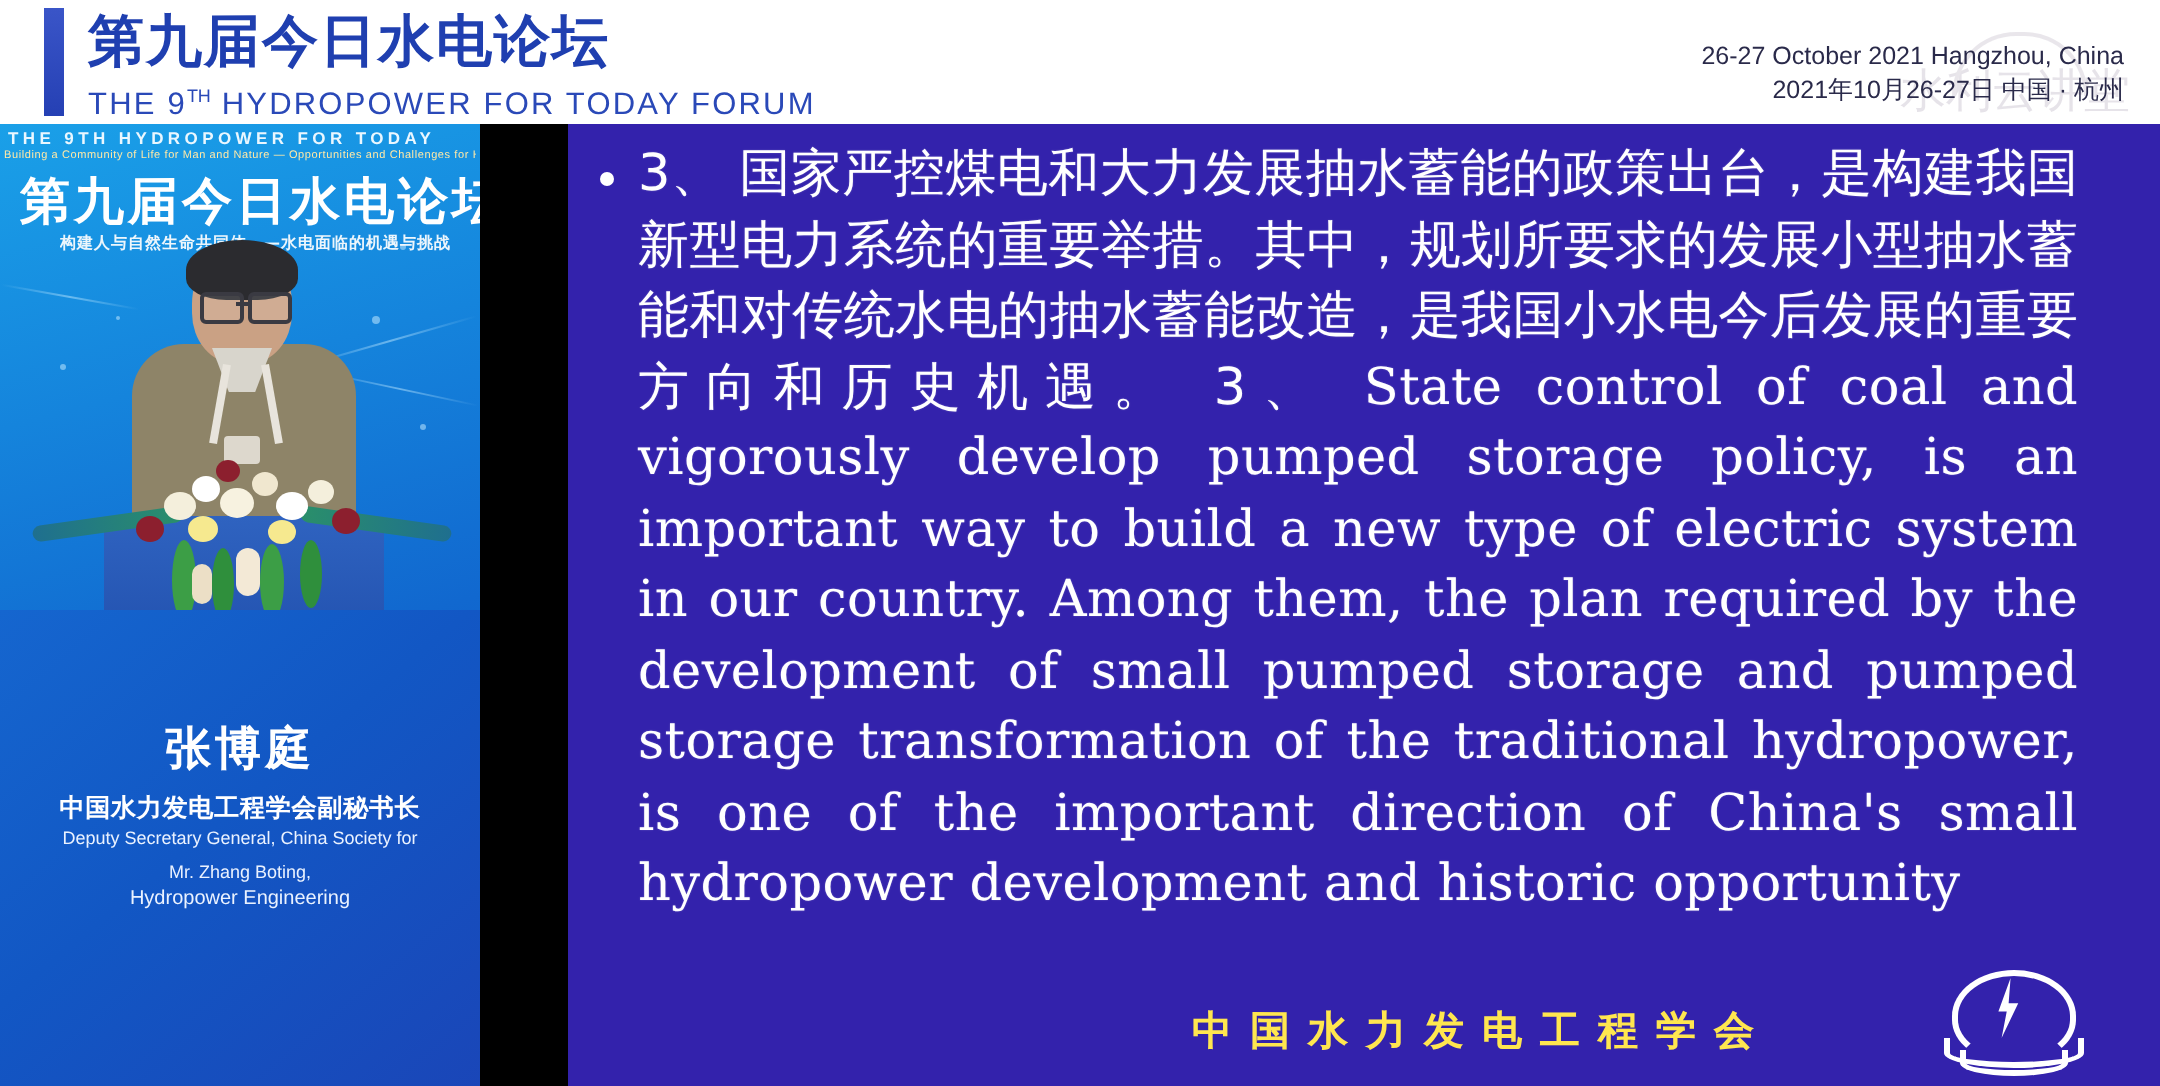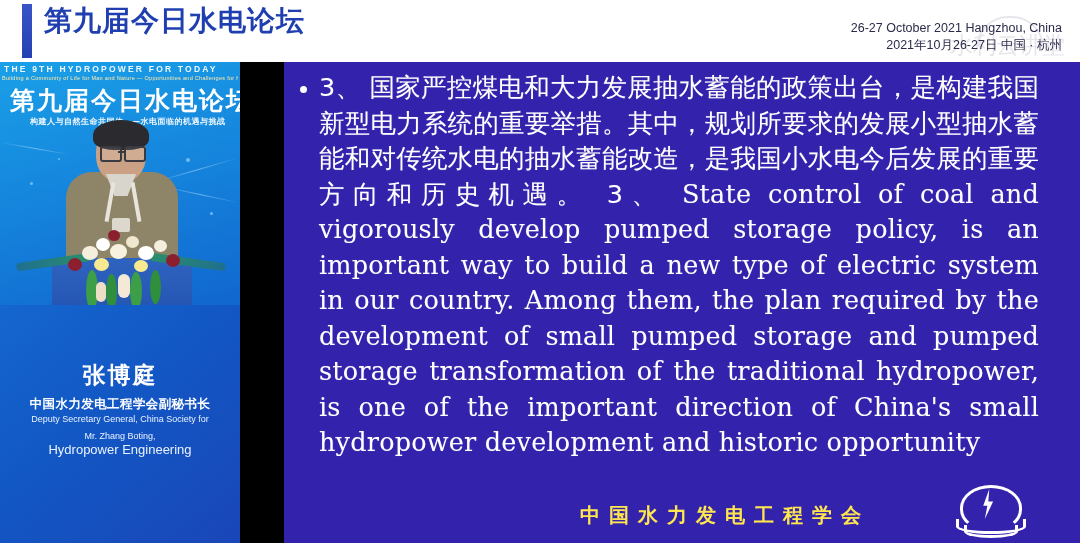--- a/index.html
+++ b/index.html
@@ -82,36 +82,36 @@
   #caption-panel{position:absolute;left:0;top:243px;width:240px;height:238px;
     background:linear-gradient(140deg,#1566cf 0%,#1257c4 45%,#1a46b8 100%);}
   #caption-inner{position:absolute;left:0;top:56px;width:240px;text-align:center;}
   #cap-name{font-family:"DejaVu Sans",sans-serif;font-size:23px;font-weight:bold;color:#ffffff;
     letter-spacing:2px;line-height:28px;}
   #cap-title-cn{font-family:"DejaVu Sans",sans-serif;font-size:12.5px;font-weight:bold;color:#ffffff;
     letter-spacing:.4px;line-height:19px;margin-top:5px;}
   #cap-title-en1{font-family:"Liberation Sans",sans-serif;font-size:9px;color:#eaf2ff;
     line-height:13px;margin-top:4px;}
   #cap-title-en2{font-family:"Liberation Sans",sans-serif;font-size:9px;color:#eaf2ff;line-height:13px;}
-  #cap-title-en3{font-family:"Liberation Sans",sans-serif;font-size:13px;color:#eaf2ff;line-height:13px;}
+  #cap-title-en3{font-family:"Liberation Sans",sans-serif;font-size:10px;color:#eaf2ff;line-height:13px;}
 
   
   #gap{position:absolute;left:240px;top:62px;width:44px;height:481px;background:#000;}
 
   
   #slide{position:absolute;left:284px;top:62px;width:796px;height:481px;
     background:#3322ac;overflow:hidden;}
   #slide-body{position:absolute;left:6px;top:8px;width:748px;}
   #bullet-dot{position:absolute;left:10px;top:16px;width:7px;height:7px;background:#ffffff;border-radius:50%;}
   #slide-text{position:absolute;left:29px;top:0;width:720px;
     font-family:"DejaVu Serif","Liberation Serif",serif;
     font-size:25.5px;line-height:35.5px;color:#ffffff;text-align:justify;
     letter-spacing:.2px;text-shadow:0 0 1px rgba(255,255,255,.25);}
   .cnseg{font-family:"DejaVu Sans","Liberation Sans",sans-serif;font-weight:500;letter-spacing:0;}
-  #slide-footer{position:absolute;left:0;bottom:4px;width:680px;height:56px;}
+  #slide-footer{position:absolute;left:16px;bottom:4px;width:680px;height:56px;}
   #footer-cn{position:absolute;left:296px;bottom:10px;
     font-family:"DejaVu Serif","Liberation Serif",serif;font-size:20px;font-weight:bold;
     color:#ffe64f;letter-spacing:9px;white-space:nowrap;}
   #footer-logo{position:absolute;left:672px;bottom:2px;width:64px;height:52px;}
   .lg-ring{position:absolute;left:4px;top:0;width:56px;height:40px;
     border:3px solid #ffffff;border-radius:50% 50% 46% 46%;border-bottom-color:transparent;}
   .lg-bolt{position:absolute;left:24px;top:4px;width:16px;height:30px;background:#ffffff;
     clip-path:polygon(58% 0,20% 56%,46% 56%,30% 100%,82% 42%,52% 42%);}
   .lg-wave1{position:absolute;left:0;top:34px;width:64px;height:12px;
     border:3px solid #ffffff;border-top:none;border-radius:0 0 50% 50%;}
@@ -121,20 +121,21 @@
 </head>
 <body>
 
 <div id="screen">
 
   <div id="header">
     <div id="header-accent-bar"></div>
 
     <div id="brand-block">
       <div id="brand-cn">第九届今日水电论坛</div>
+      <div id="brand-en"><span>THE 9</span><sup>TH</sup><span> HYDROPOWER FOR TODAY FORUM</span></div>
     </div>
 
     <div id="header-watermark">
       <div class="wm-arc"></div>
       <div class="wm-text">水利云讲堂</div>
     </div>
 
     <div id="header-meta">
       <div class="meta-line">26-27 October 2021   Hangzhou, China</div>
       <div class="meta-line">2021年10月26-27日   中国 · 杭州</div>

